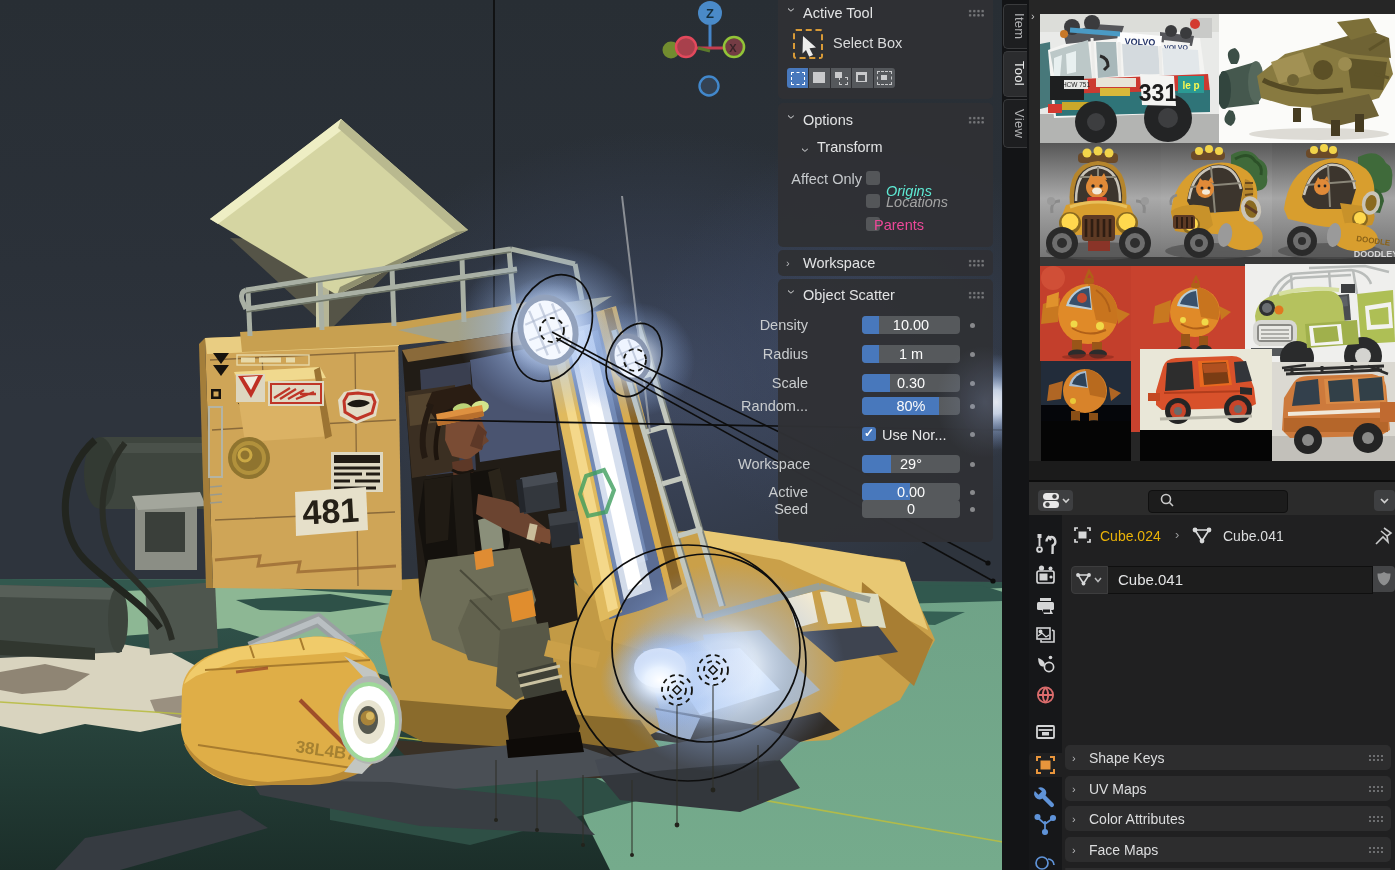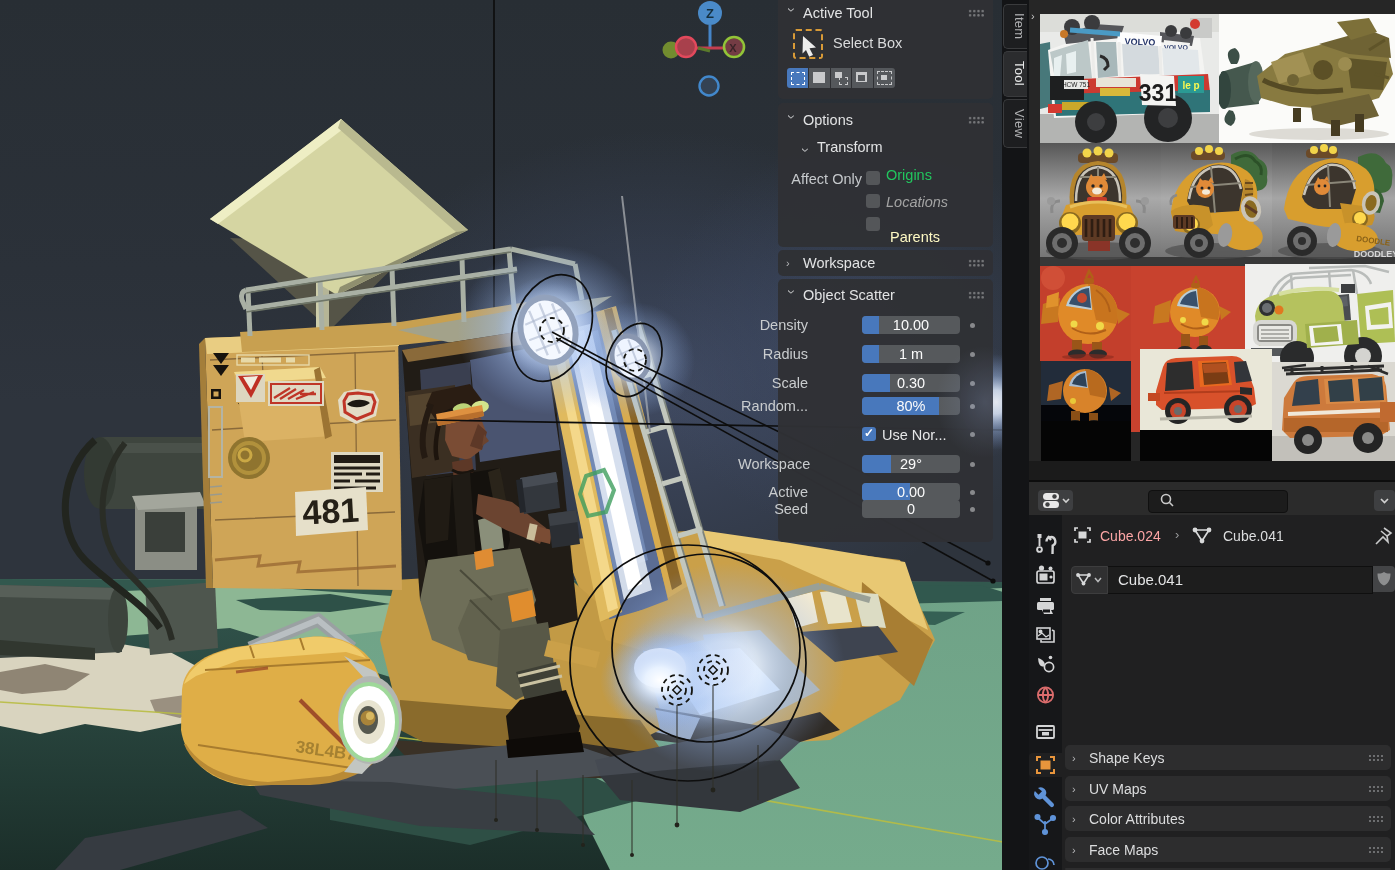--- a/index.html
+++ b/index.html
@@ -895,21 +895,21 @@
     </div>
 
     <div class="abs" style="left:33px;top:35px;width:333px;height:355px;background:#202021;"></div>
 
     <svg class="abs" style="left:42px;top:44px;" width="26" height="22" viewBox="0 0 26 22">
       <g stroke="#d8d9da" stroke-width="1.7" fill="none">
         <path d="M4,7 l0,-3 3,0 M16,4 l3,0 0,3 M19,15 l0,3 -3,0 M7,18 l-3,0 0,-3"></path>
         <rect x="7.5" y="7.5" width="8" height="7" fill="#d8d9da" stroke="none"></rect>
       </g>
     </svg>
-    <div class="abs" style="left:71px;top:48px;color:#fca5a5;">Cube.024</div>
+    <div class="abs" style="left:71px;top:48px;color:#eab308;">Cube.024</div>
     <div class="abs" style="left:146px;top:47px;color:#9a9b9c;font-size:13px;">›</div>
     <svg class="abs" style="left:160px;top:43px;" width="26" height="24" viewBox="0 0 26 24">
       <path d="M6,7 L20,7 L13,18 Z" fill="none" stroke="#d8d9da" stroke-width="1.7"></path>
       <circle cx="6" cy="7" r="2.4" fill="#d8d9da"></circle>
         <circle cx="20" cy="7" r="2.4" fill="#d8d9da"></circle>
         <circle cx="13" cy="18" r="2.4" fill="#d8d9da"></circle>
     </svg>
     <div class="abs" style="left:194px;top:48px;color:#dcddde;">Cube.041</div>
     <svg class="abs" style="left:342px;top:44px;" width="24" height="24" viewBox="0 0 24 24">
       <path d="M13,4 L20,9 L16,12 L17,18 L12,13 L5,20 M10,7 L16,12" stroke="#c9cacb" stroke-width="1.6" fill="none"></path>
@@ -984,25 +984,25 @@
           </div>
       </div>
     </div>
 
     <div class="sect" style="top:103px;height:144px;">
       <div class="phead" style="top:4px;"><span class="cv">›</span>Options</div>
       <div class="grip" style="top:13px;"></div>
       <div class="phead" style="left:22px;top:31px;text-align:right;"><span class="cv">›</span>Transform</div>
       <div class="abs" style="left:0px;top:68px;width:84px;text-align:right;">Affect Only</div>
       <div class="cb" style="left:88px;top:68px;"></div>
-        <div class="abs" style="left:108px;top:64px;color:#22c55e;">Origins</div>
+        <div class="abs" style="left:108px;top:80px;color:#5eead4;font-style:italic;">Origins</div>
       <div class="cb" style="left:88px;top:91px;"></div>
         <div class="abs" style="left:108px;top:91px;color:#a3a3a3;font-style:italic;">Locations</div>
       <div class="cb" style="left:88px;top:114px;"></div>
-        <div class="abs" style="left:112px;top:114px;color:#fef9c3;margin-top:12px;">Parents</div>
+        <div class="abs" style="left:96px;top:114px;color:#ec4899;">Parents</div>
     </div>
 
     <div class="sect" style="top:250px;height:26px;">
       <div class="phead"><span class="caret" style="font-size:11px;">›</span>Workspace</div>
       <div class="grip" style="top:9px;"></div>
     </div>
 
     <div class="sect" style="top:279px;height:263px;">
       <div class="phead" style="top:3px;"><span class="cv">›</span>Object Scatter</div>
       <div class="grip" style="top:12px;"></div>

